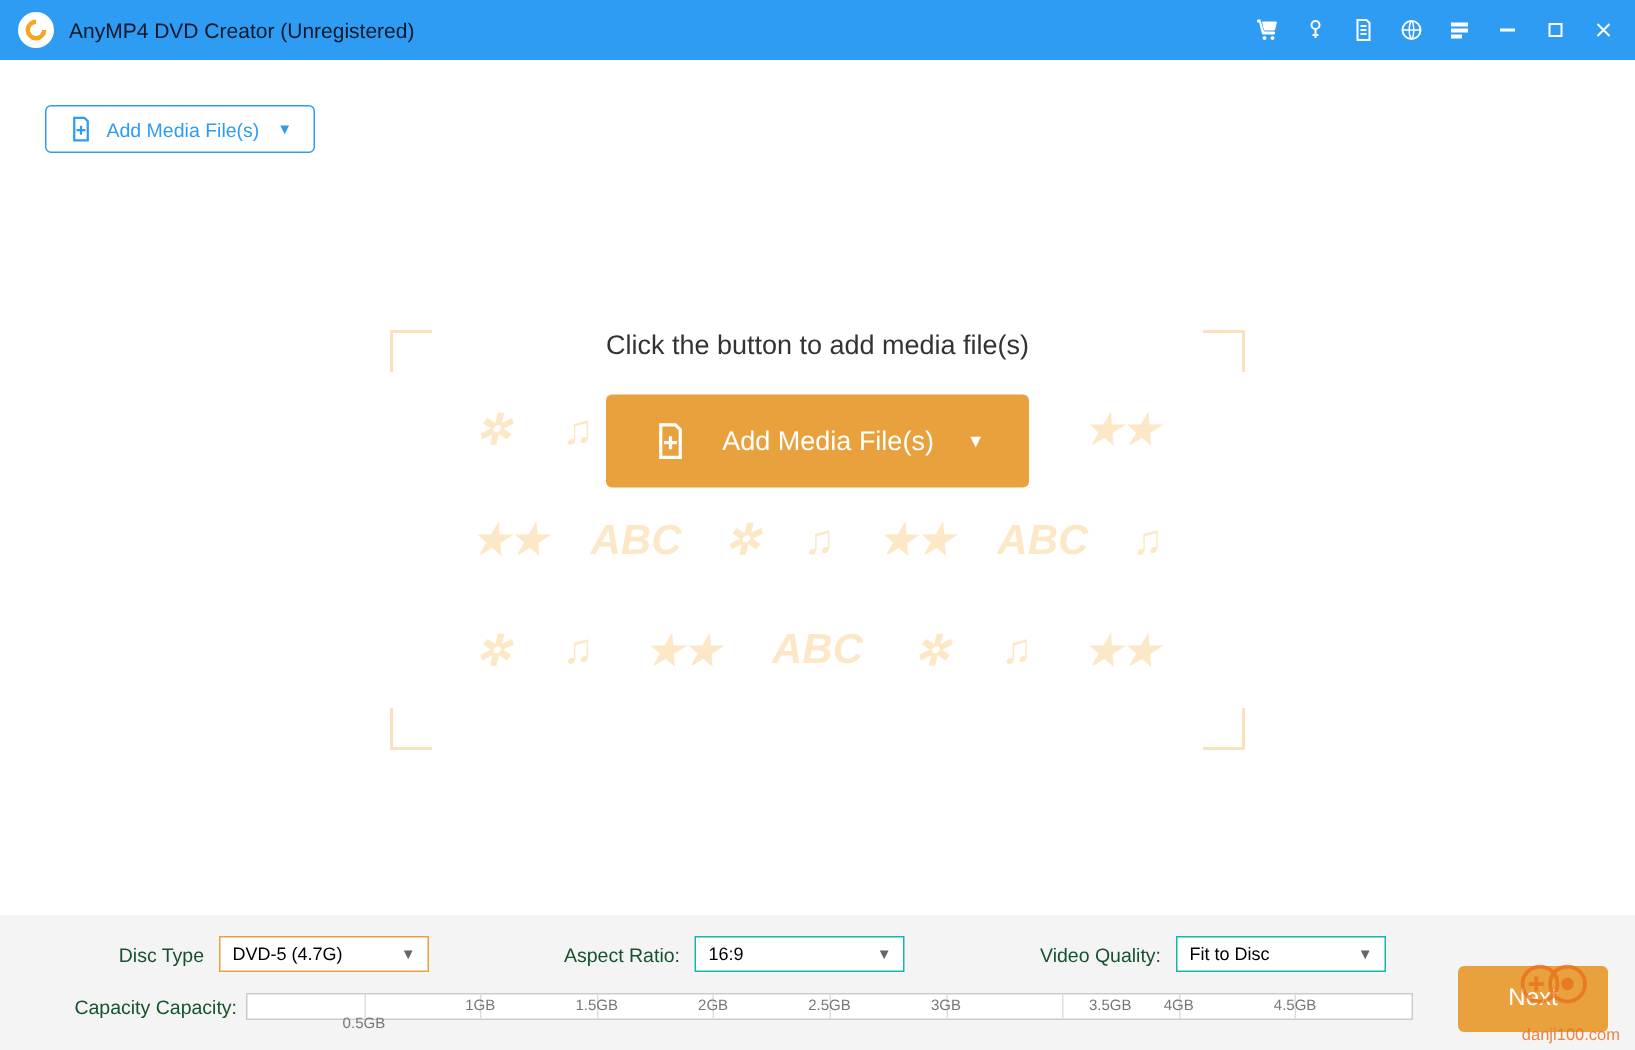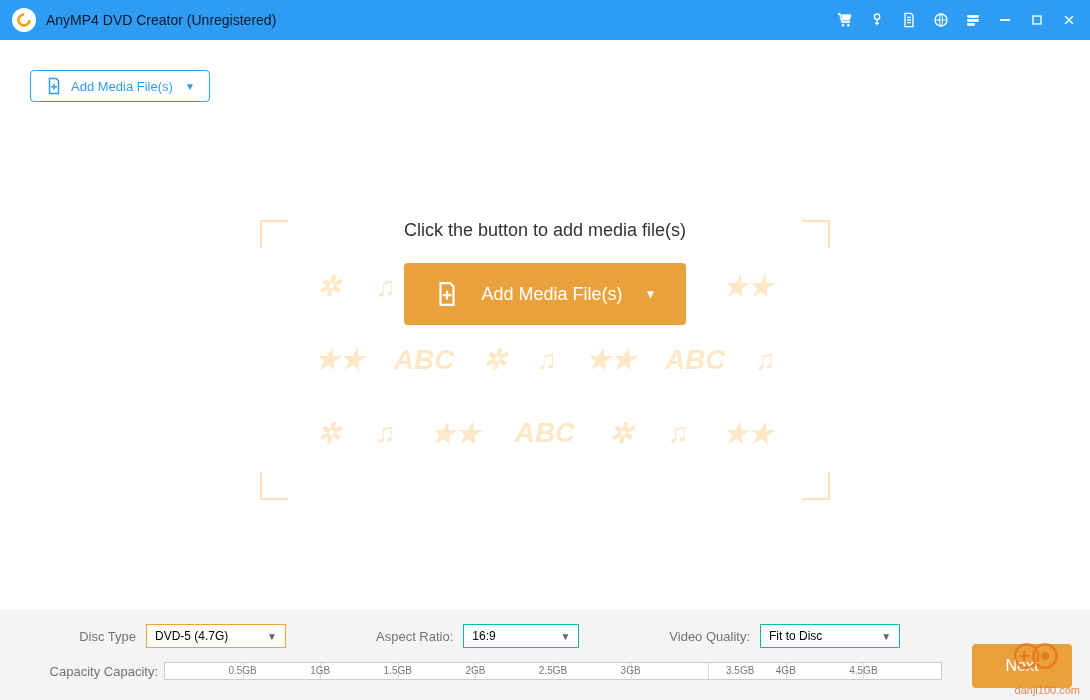--- a/index.html
+++ b/index.html
@@ -29,25 +29,25 @@
 .bg-row { display: flex; justify-content: space-around; align-items: center; }
 .bg-row .bi { color: #f5a623; font-size: 28px; font-weight: bold; font-style: italic; }
 
 .dz-content { position: absolute; inset: 0; display: flex; flex-direction: column; align-items: center; justify-content: flex-start; gap: 22px; }
 .dz-text { font-size: 18px; color: #333; }
 .add-btn-big { display: inline-flex; align-items: center; gap: 22px; background: #e8a13c; color: #fff; padding: 18px 30px; border-radius: 4px; font-size: 18px; cursor: pointer; border: none; }
 .add-btn-big .caret { font-size: 12px; }
 
 .bottombar { position: absolute; bottom: 0; left: 0; right: 0; height: 90px; background: #f4f4f4; padding: 14px 28px 0 28px; }
 .row1 { display: flex; align-items: center; gap: 10px; }
-.lbl { font-size: 13px; color: #737373; text-align: right; }
+.lbl { font-size: 13px; color: #14532d; text-align: right; }
 .lbl.dt { width: 108px; }
 .sel { border: 1px solid #14b8a6; background: #fff; padding: 4px 8px; font-size: 12px; display: flex; align-items: center; justify-content: space-between; cursor: pointer; }
 .sel.disc { width: 140px; border-color: #e8a13c; }
-.sel.ar { width: 116px; }
+.sel.ar { width: 140px; }
 .sel.vq { width: 140px; }
 .sel .caret { font-size: 10px; color: #666; }
 .gap { flex: 0 0 70px; }
 
 .row2 { display: flex; align-items: center; margin-top: 14px; }
 .lbl.ec { width: 130px; }
 .capacity-bar { flex: 1; height: 18px; border: 1px solid #ccc; background: #fff; position: relative; margin-left: 6px; margin-right: 120px; }
 .tick { position: absolute; top: 0; bottom: 0; border-left: 1px solid #ddd; }
 .tick-label { position: absolute; top: 2px; font-size: 10px; color: #777; transform: translateX(-50%); }
 
@@ -196,21 +196,21 @@
     <div class="lbl">Video Quality:</div>
     <div class="sel vq">
       <span>Fit to Disc</span>
       <span class="caret">▼</span>
     </div>
   </div>
   <div class="row2">
     <div class="lbl ec">Capacity Capacity:</div>
     <div class="capacity-bar" id="capbar">
         <div class="tick" style="left: 10%;"></div>
-        <div class="tick-label" style="left: 10%;">0.5GB</div>
+        <div class="tick-label" style="left: 10%; margin-top: 12px;">0.5GB</div>
         <div class="tick" style="left: 20%;"></div>
         <div class="tick-label" style="left: 20%;">1GB</div>
         <div class="tick" style="left: 30%;"></div>
         <div class="tick-label" style="left: 30%;">1.5GB</div>
         <div class="tick" style="left: 40%;"></div>
         <div class="tick-label" style="left: 40%;">2GB</div>
         <div class="tick" style="left: 50%;"></div>
         <div class="tick-label" style="left: 50%;">2.5GB</div>
         <div class="tick" style="left: 60%;"></div>
         <div class="tick-label" style="left: 60%;">3GB</div>

